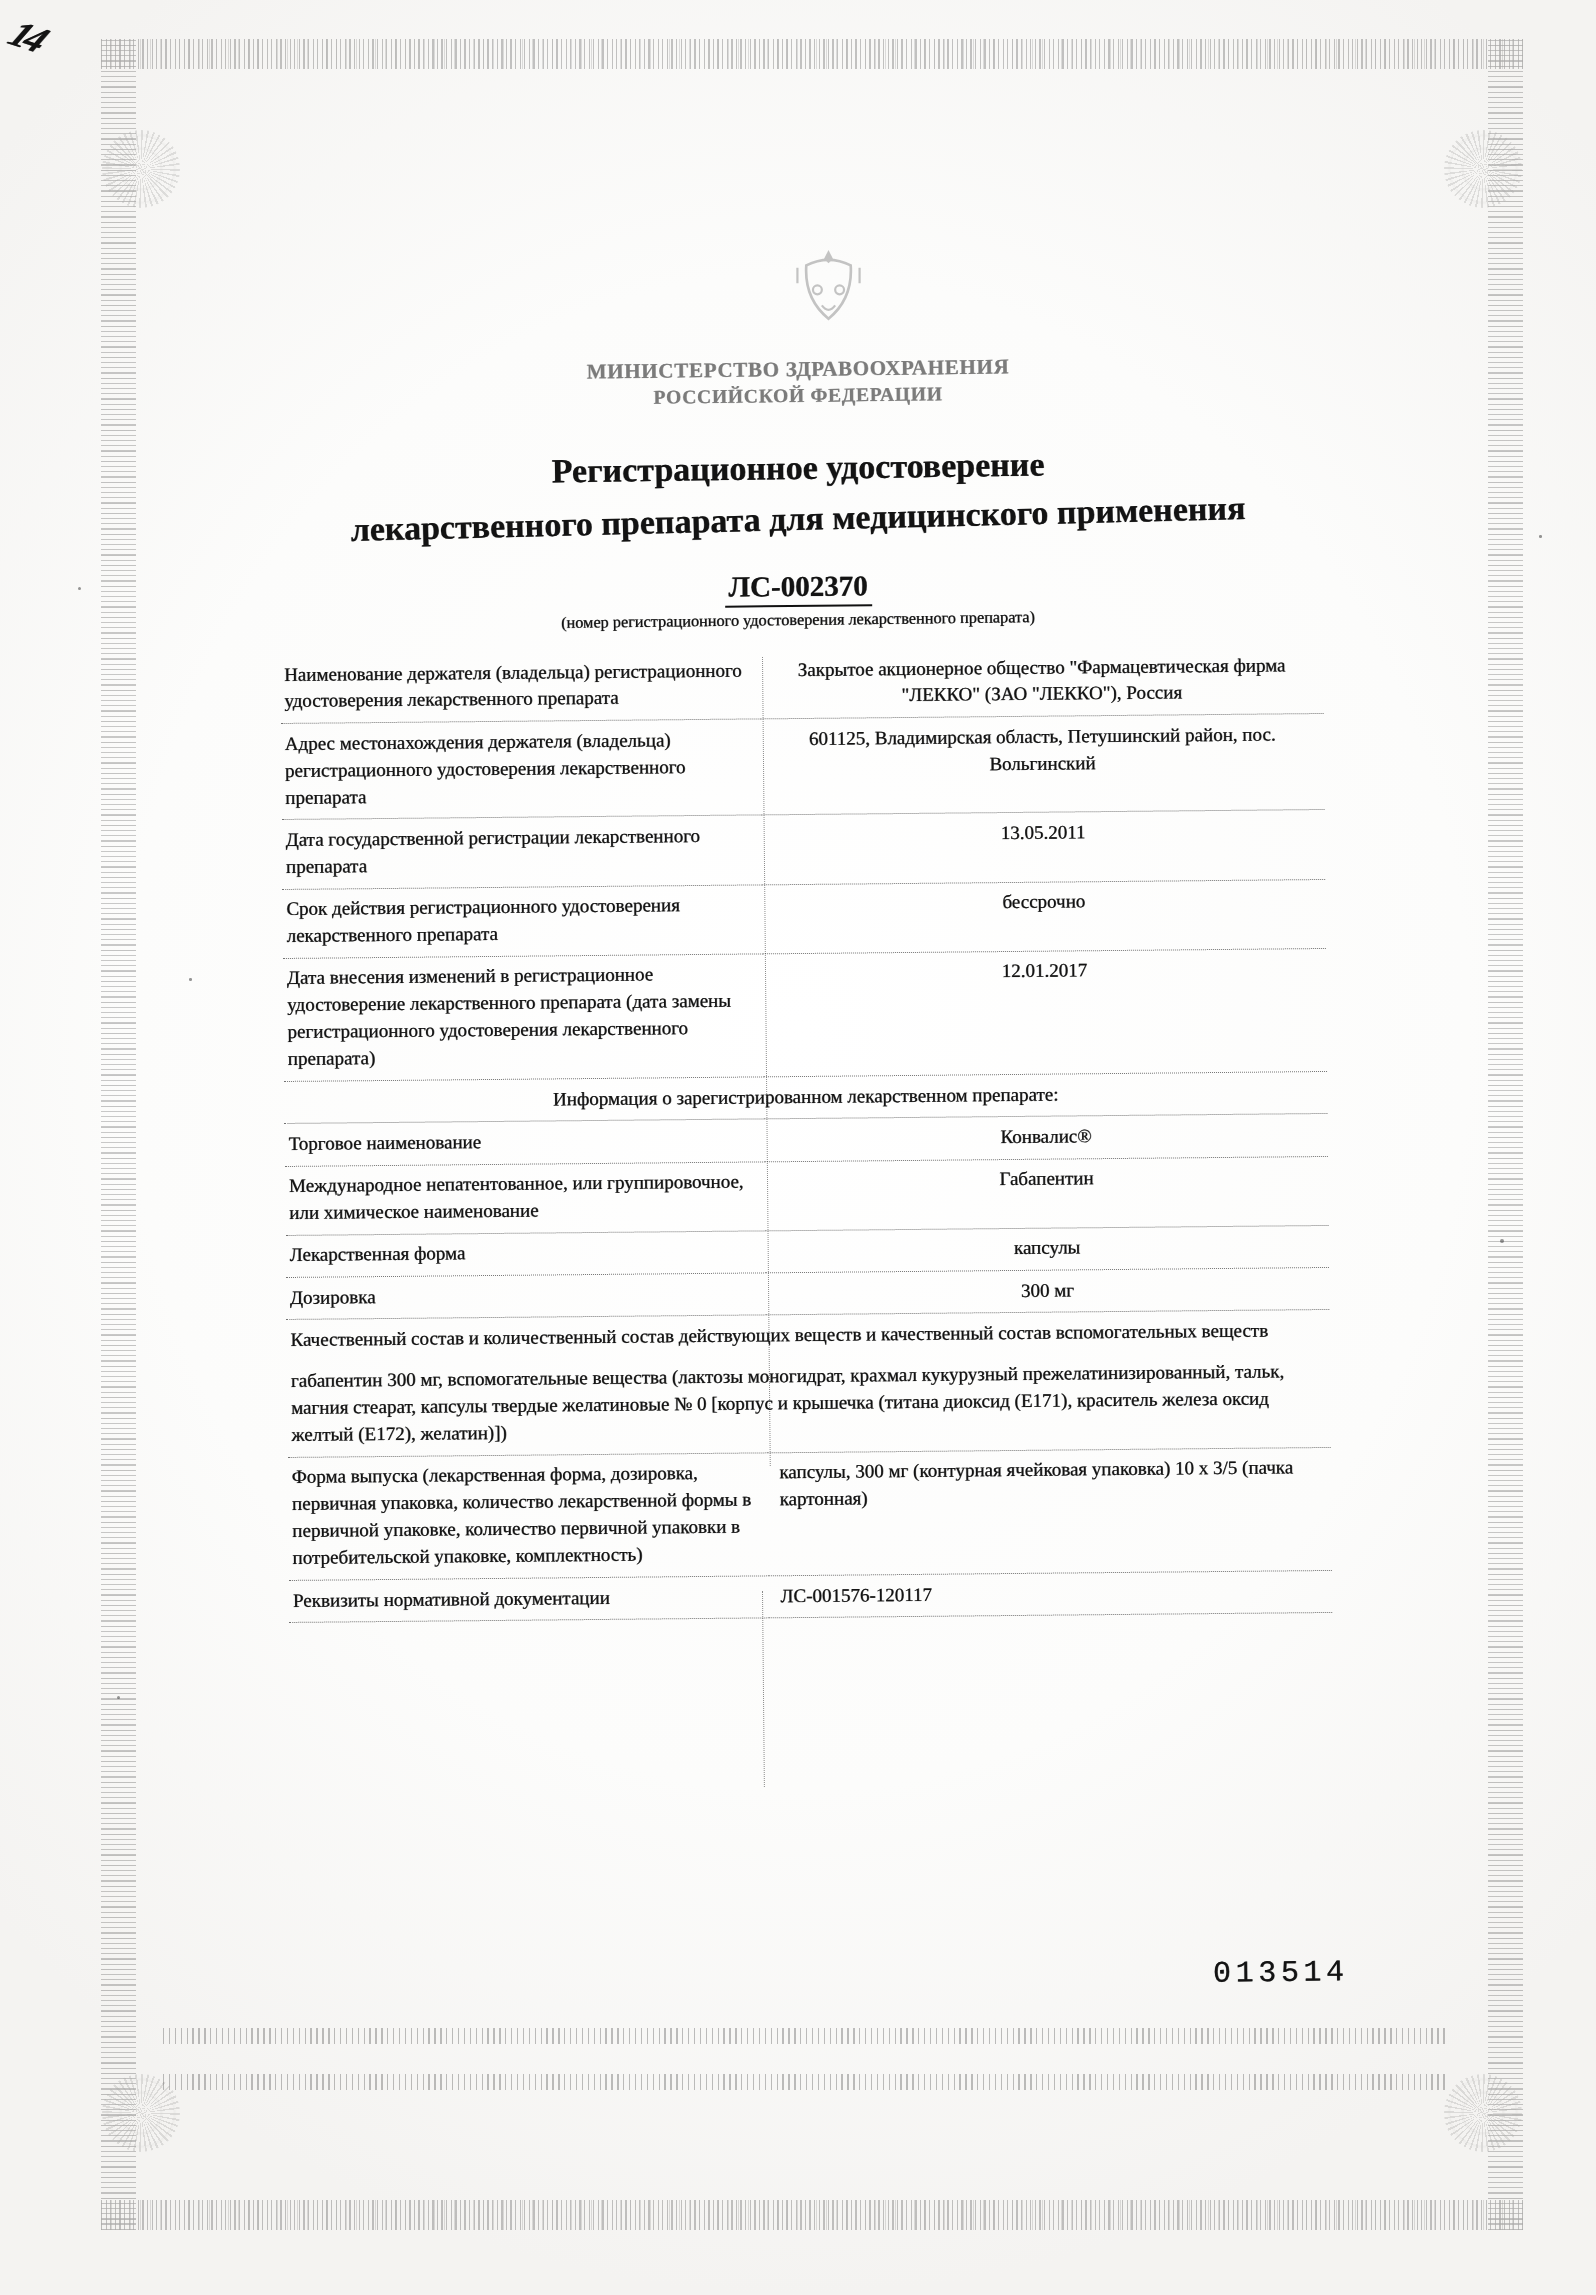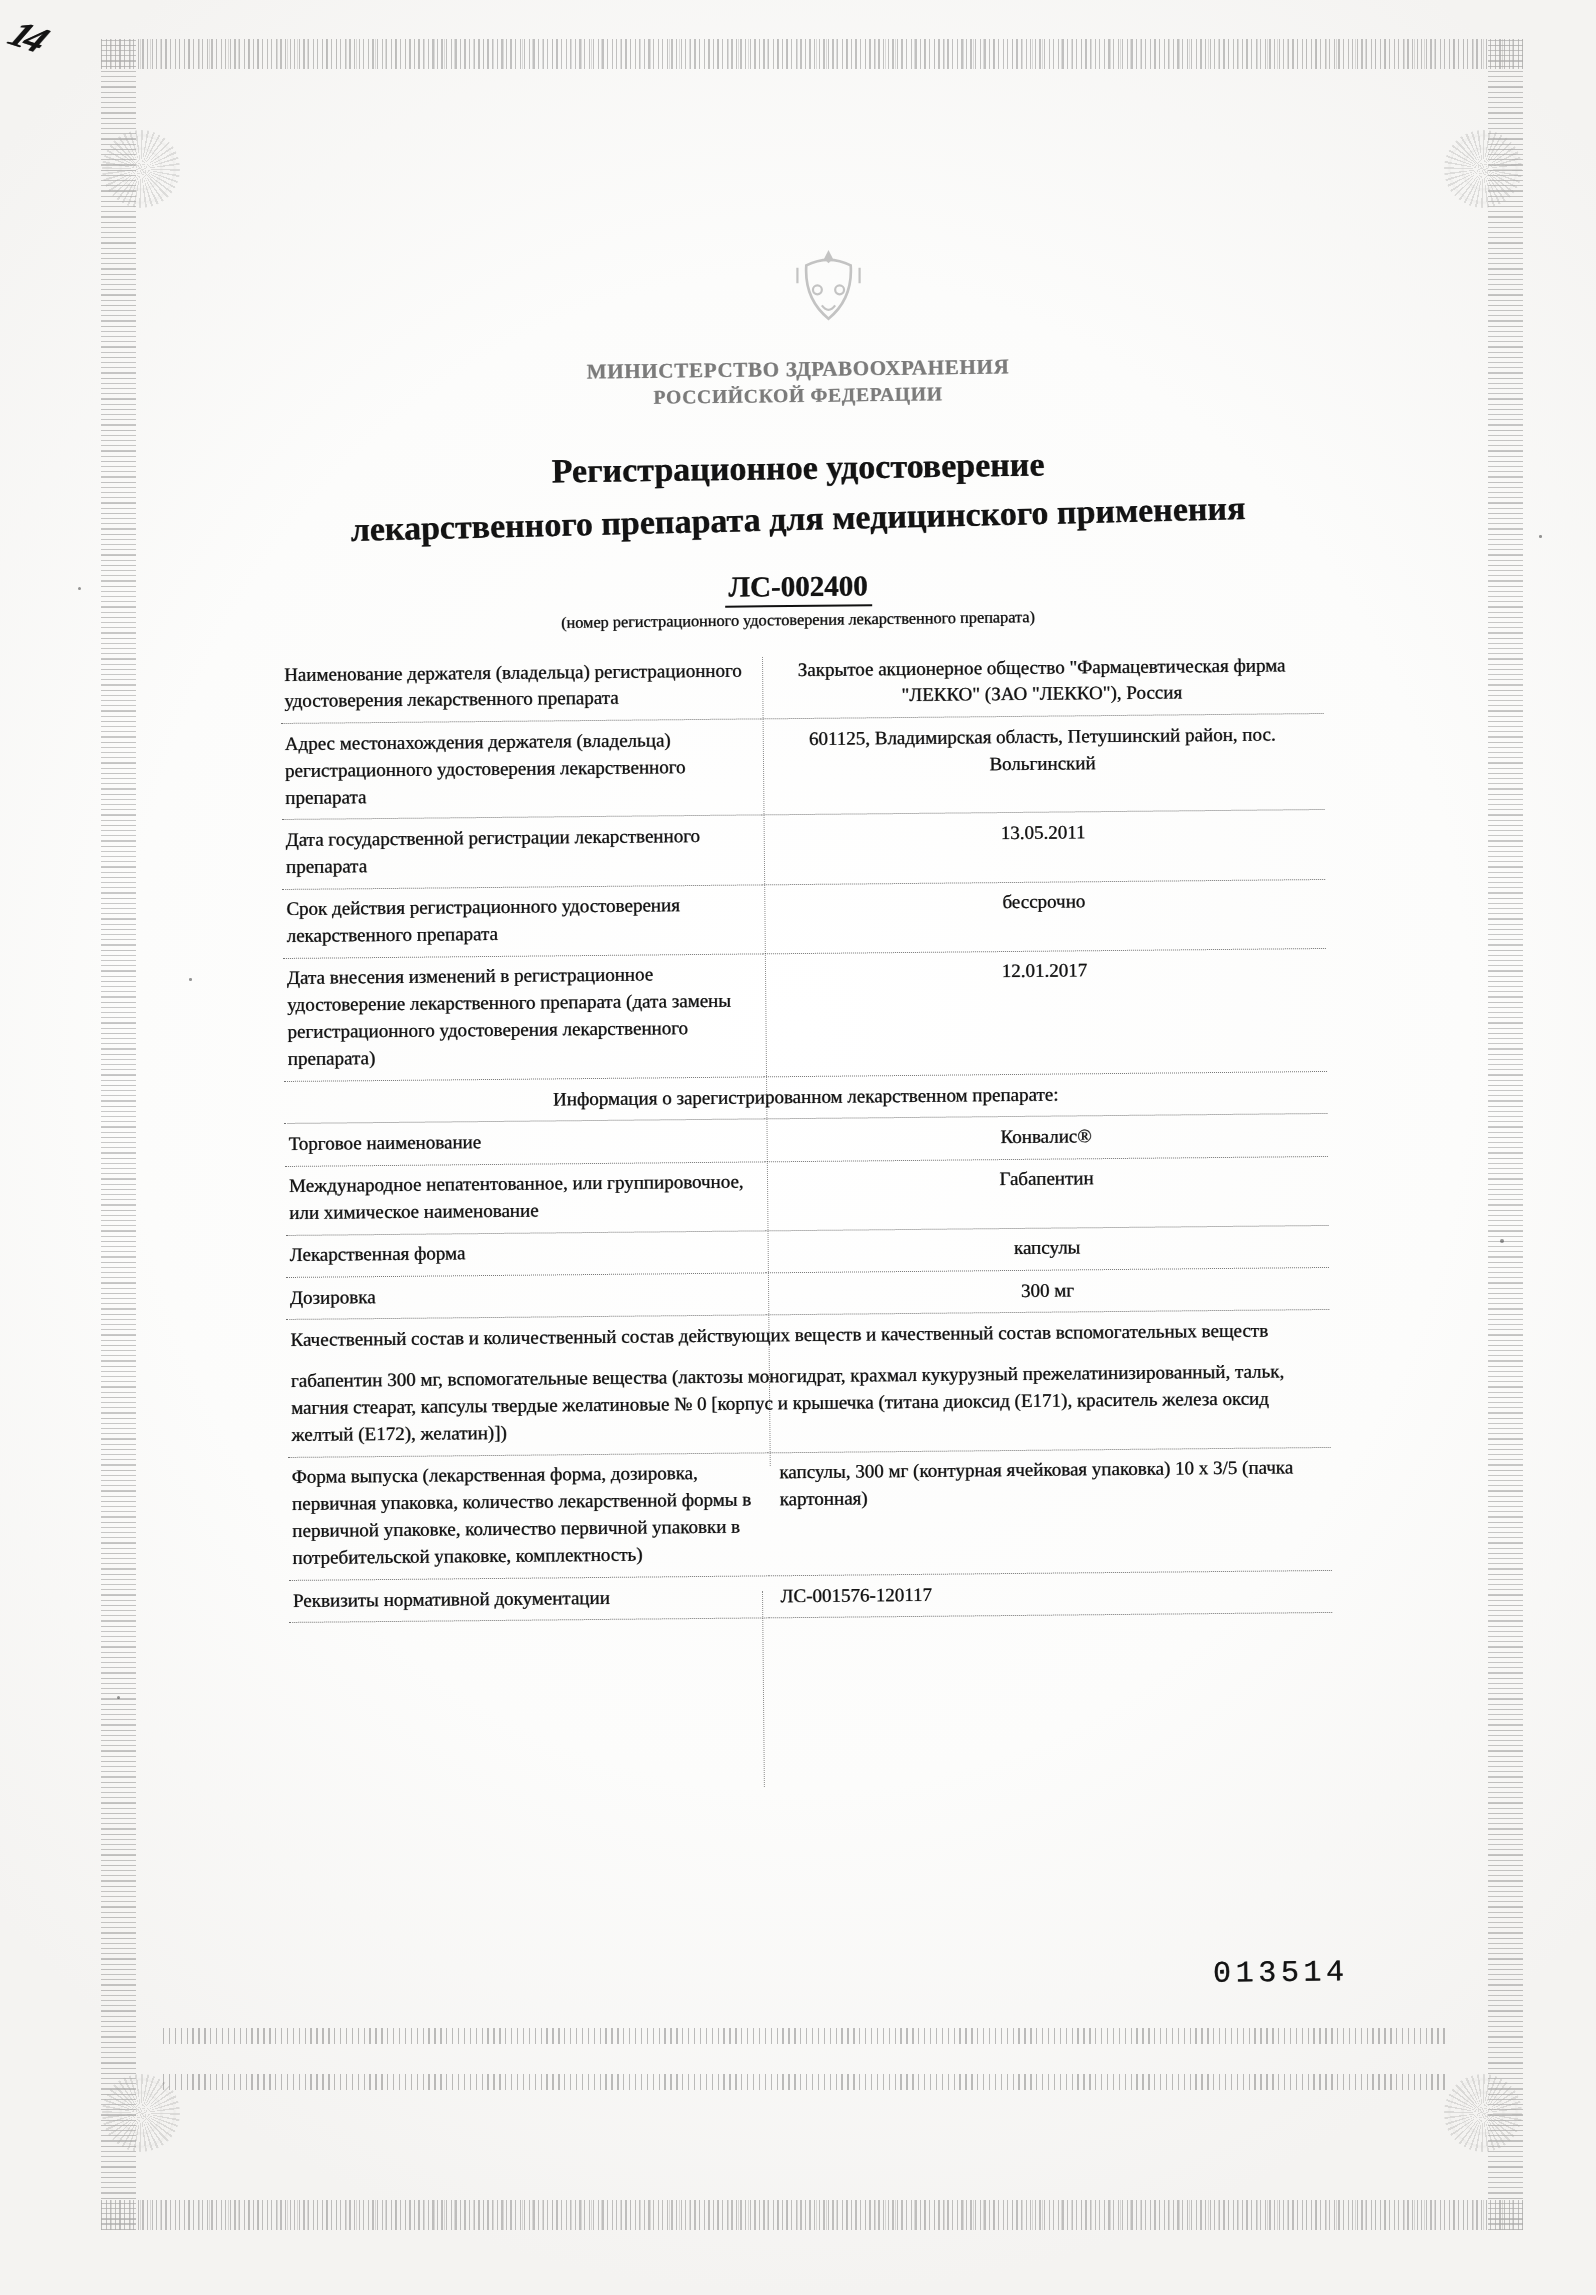--- a/index.html
+++ b/index.html
@@ -308,21 +308,21 @@
       </svg>
     </div>
 
     <div class="ministry ministry-1 ink">МИНИСТЕРСТВО ЗДРАВООХРАНЕНИЯ</div>
     <div class="ministry ministry-2 ink">РОССИЙСКОЙ ФЕДЕРАЦИИ</div>
 
     <div class="title-1 ink">Регистрационное удостоверение</div>
     <div class="title-2 ink">лекарственного препарата для медицинского применения</div>
 
     <div class="regno ink">
-      <span>ЛС-002400</span>
+      <span>ЛС-002370</span>
     </div>
     <div class="regno-caption ink">(номер регистрационного удостоверения лекарственного препарата)</div>
 
     <div class="vline"></div>
     <div class="vline2"></div>
 
     <table class="tbl ink">
       <tbody>
         <tr>
           <td class="lbl">Наименование держателя (владельца) регистрационного удостоверения лекарственного препарата</td>

